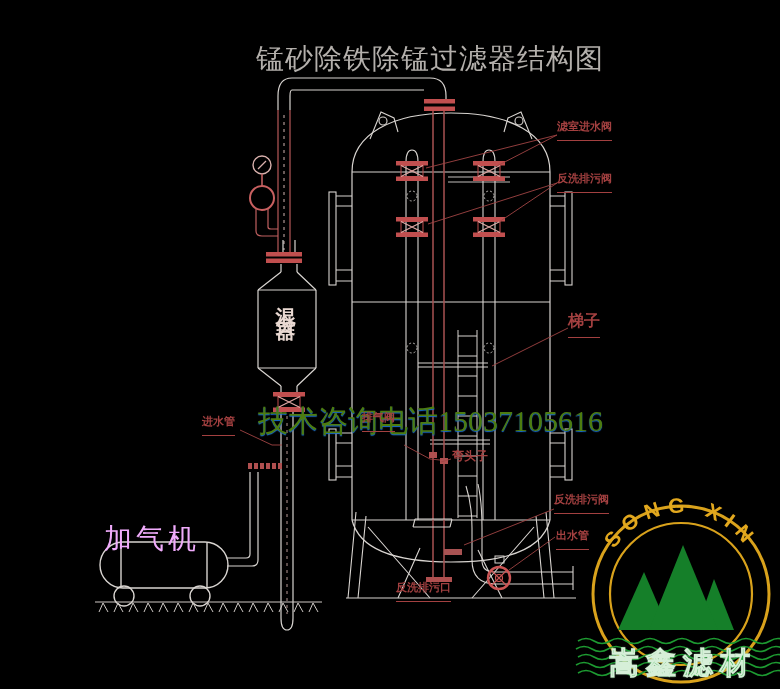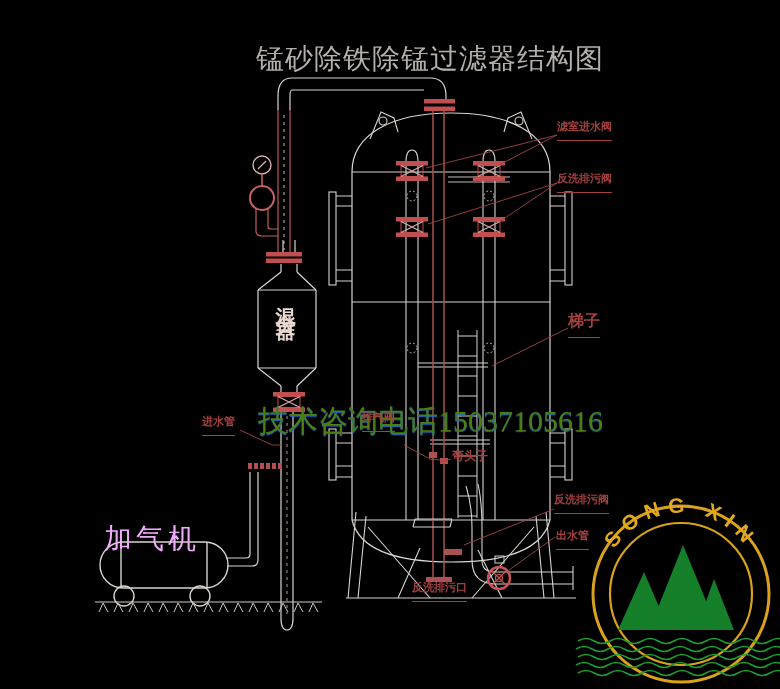--- a/index.html
+++ b/index.html
@@ -262,16 +262,17 @@
 <div class="aerator-text">加气机</div>
 
 <div class="rlabel" style="left:557px;top:121px;">滤室进水阀</div>
 <div class="rlabel" style="left:557px;top:173px;">反洗排污阀</div>
 <div class="rlabel" style="left:568px;top:313px;font-size:16px;">梯子</div>
 <div class="rlabel" style="left:362px;top:412px;">排气阀</div>
 <div class="rlabel nol" style="left:452px;top:450px;font-size:12px;">弯头子</div>
 <div class="rlabel" style="left:554px;top:494px;">反洗排污阀</div>
 <div class="rlabel" style="left:556px;top:522px;margin-top:8px;">出水管</div>
 <div class="rlabel" style="left:202px;top:416px;text-align:right;">进水管</div>
-<div class="rlabel" style="left:412px;top:582px;text-align:right;">反洗排污口</div>
-
+<div class="rlabel" style="left:396px;top:582px;text-align:right;">反洗排污口</div>
+
+<div class="company">嵩鑫滤材</div>
 
 </div>
 
 </body></html>

